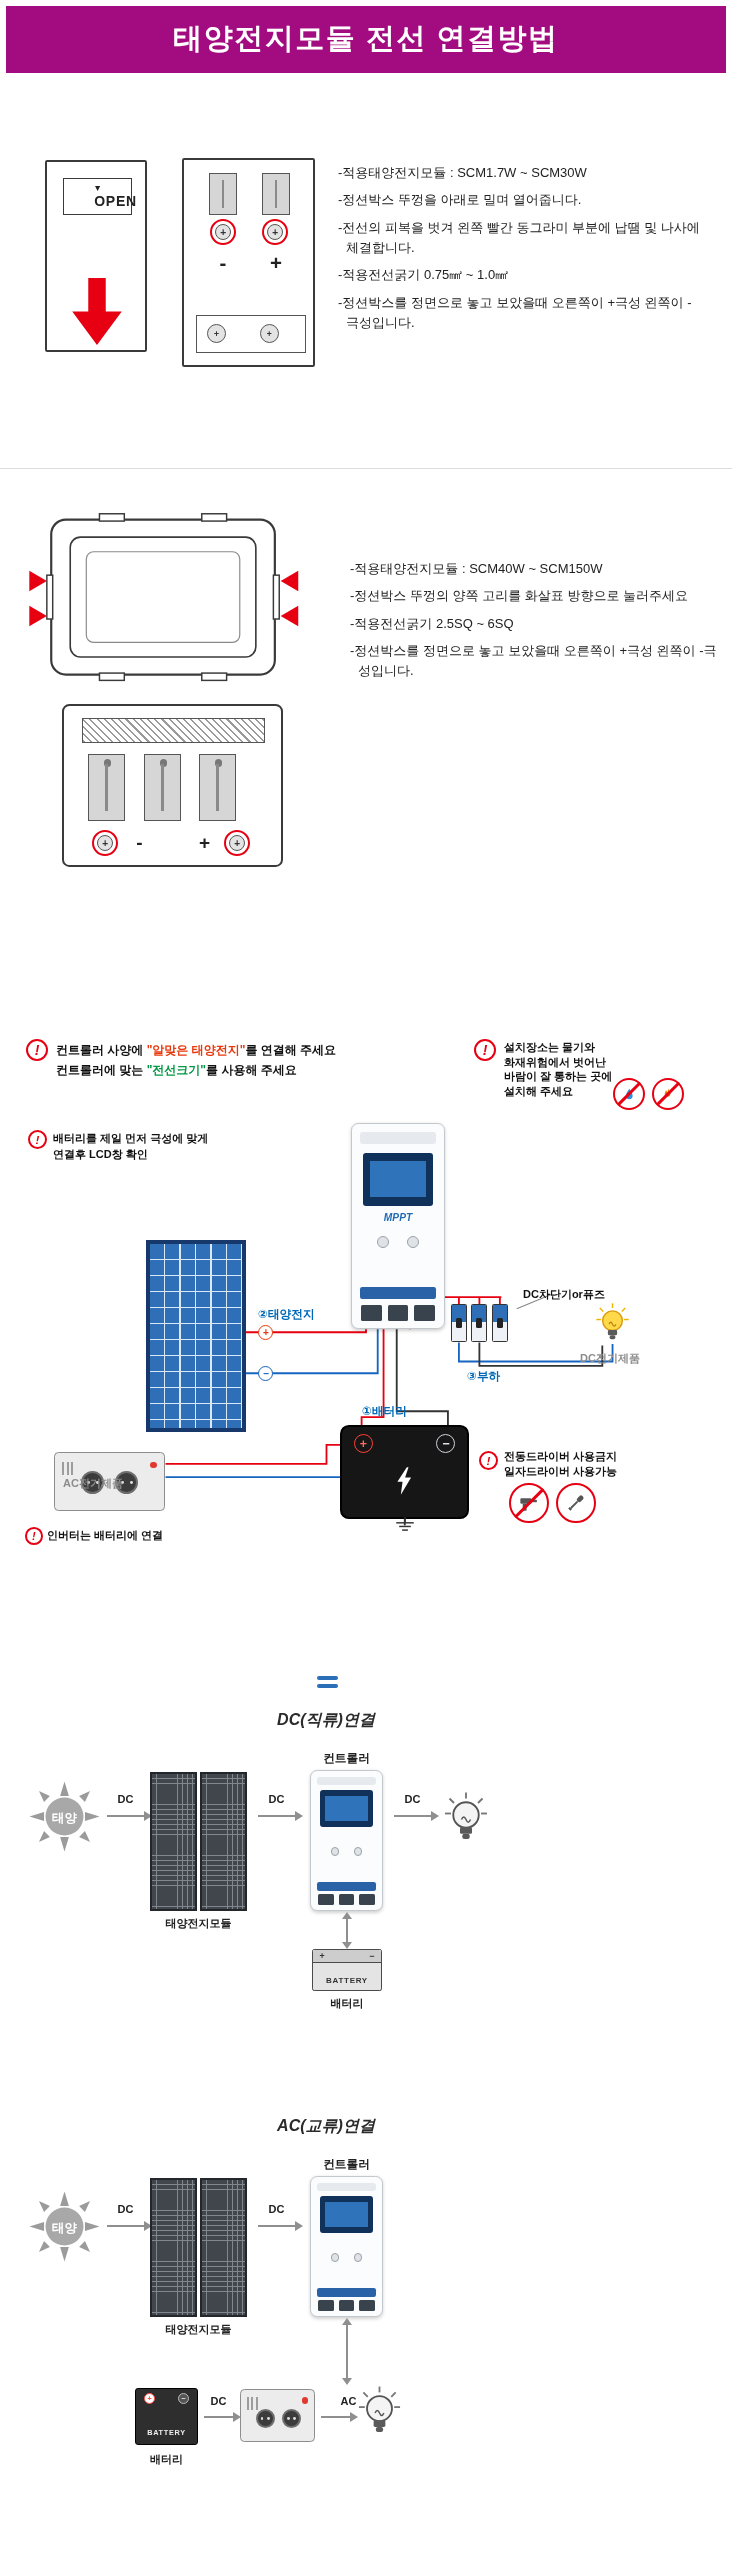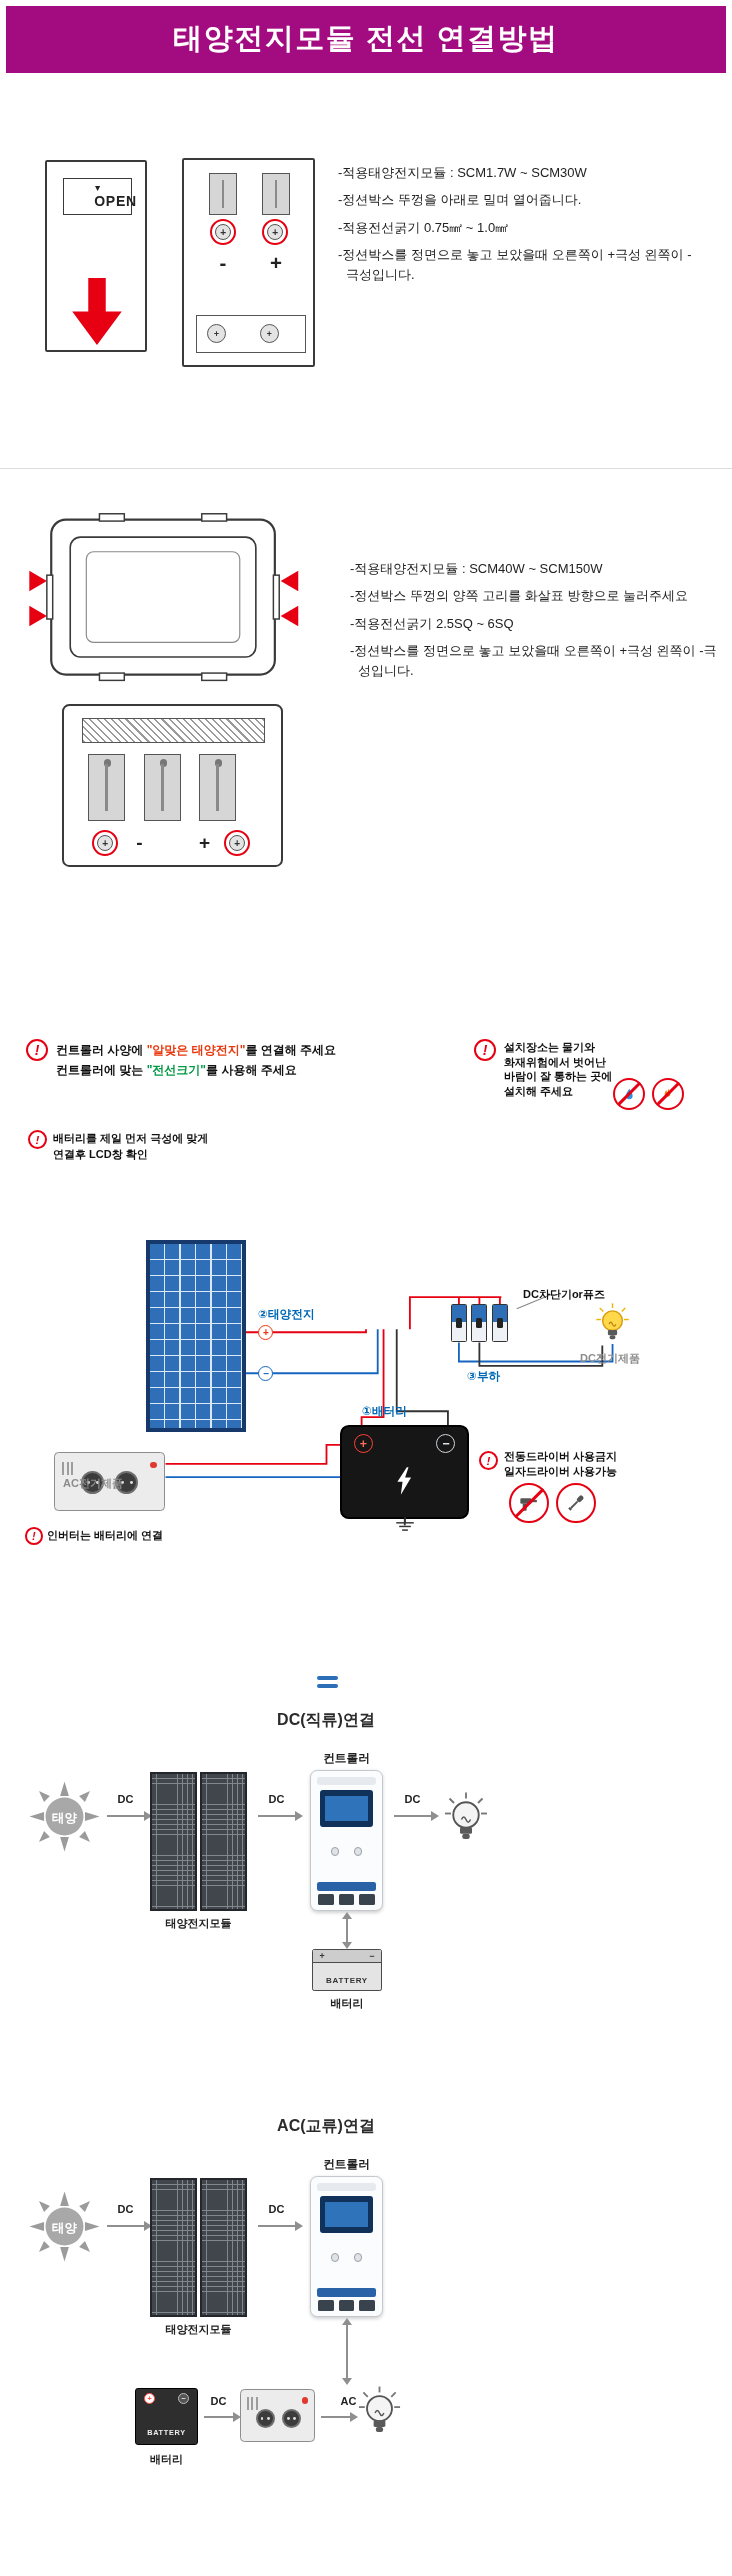--- a/index.html
+++ b/index.html
@@ -112,21 +112,21 @@
   
   .harrow { position:absolute; height:2.2px; background:#8f8f8f; }
   .harrow::after { content:""; position:absolute; right:-8px; top:-4px;
                    border:5.1px solid transparent; border-right:0; border-left:8px solid #8f8f8f; }
   .varrow { position:absolute; width:2.2px; background:#8f8f8f; }
   .varrow::before { content:""; position:absolute; top:-6.6px; left:-4px;
                     border:5.1px solid transparent; border-top:0; border-bottom:7.3px solid #8f8f8f; }
   .varrow::after { content:""; position:absolute; bottom:-6.6px; left:-4px;
                    border:5.1px solid transparent; border-bottom:0; border-top:7.3px solid #8f8f8f; }
   .dclab { position:absolute; font-weight:bold; font-size:11px; color:#222; text-align:center; }
-  .title-flow { position:absolute; font-size:16px; font-weight:600; color:#2b2b2b; text-align:center; }
+  .title-flow { position:absolute; font-size:16px; font-weight:600; color:#2b2b2b; text-align:center;font-style:italic; }
   .flow-label { position:absolute; font-weight:bold; font-size:11px; color:#222; text-align:center; }
   .mini-bar { position:absolute; height:4.4px; background:#2a6fb8; border-radius:2.2px; }
 
   svg.lineart { position:absolute; }
   #wire-layer { position:absolute; left:0; top:1025px; z-index:1; pointer-events:none; }
   .z2 { z-index:2; } .z3 { z-index:3; }
 </style>
 </head>
 <body>
 
@@ -167,20 +167,21 @@
         </span>
       <span class="screw" style="position:absolute;left:63px;top:8px;width:19px;height:19px;font-size:8.8px">
           <i>+</i>
         </span>
     </div>
   </div>
 
   <div class="abs bullets" style="left:338px;top:163px;width:366px">
     <div class="bullet">-적용태양전지모듈 : SCM1.7W ~ SCM30W</div>
     <div class="bullet">-정션박스 뚜껑을 아래로 밀며 열어줍니다.</div>
+    <div class="bullet">-전선의 피복을 벗겨 왼쪽 빨간 동그라미 부분에 납땜 및 나사에 체결합니다.</div>
     <div class="bullet">-적용전선굵기 0.75㎟ ~ 1.0㎟</div>
     <div class="bullet">-정션박스를 정면으로 놓고 보았을때 오른쪽이 +극성 왼쪽이 -극성입니다.</div>
   </div>
 
   <div class="abs divider" style="top:468px"></div>
 
   <svg class="lineart z2" style="left:29px;top:505px" width="271" height="190" viewBox="0 0 370 260">
     <rect x="30" y="20" width="306" height="212" rx="20" fill="#fff" stroke="#3a3a3a" stroke-width="3"></rect>
     <rect x="56" y="44" width="254" height="164" rx="14" fill="#fff" stroke="#3a3a3a" stroke-width="2.2"></rect>
     <rect x="78" y="64" width="210" height="124" rx="10" fill="#fff" stroke="#8a8a8a" stroke-width="1.6"></rect>
@@ -281,20 +282,37 @@
   </div>
 
   <div class="warn" style="left:28px;top:1130px;width:19px;height:19px;font-size:11.7px">
       <i>!</i>
     </div>
   <div class="abs" style="left:53px;top:1130px;font-size:11px;font-weight:600;line-height:16px;color:#111">
     <div>배터리를 제일 먼저 극성에 맞게</div>
     <div>연결후 LCD창 확인</div>
   </div>
 
+  <div class="controller z2" style="left:351px;top:1123px;width:94px;height:206px">
+    <div class="ctrl-topbar"></div>
+    <div class="ctrl-screen">
+        <div class="ctrl-lcd"></div>
+      </div>
+    <div class="ctrl-brand">MPPT</div>
+    <div class="ctrl-btns">
+        <span class="ctrl-btn"></span>
+        <span class="ctrl-btn"></span>
+      </div>
+    <div class="ctrl-foot"></div>
+    <div class="ctrl-ports">
+        <i></i>
+        <i></i>
+        <i></i>
+      </div>
+  </div>
 
   <div class="panel-blue z2" style="left:146px;top:1240px;width:100px;height:192px"></div>
   <div class="blabel z3" style="left:258px;top:1307px">②태양전지</div>
   <span class="abs z3" style="left:258px;top:1325px;width:15.4px;height:15.4px;border:1.5px solid #e8380d;border-radius:50%;color:#e8380d;font-weight:bold;font-size:10.2px;display:flex;align-items:center;justify-content:center;background:#fff">
       <i>+</i>
     </span>
   <span class="abs z3" style="left:258px;top:1366px;width:15.4px;height:15.4px;border:1.5px solid #1565c0;border-radius:50%;color:#1565c0;font-weight:bold;font-size:10.2px;display:flex;align-items:center;justify-content:center;background:#fff">
       <i>−</i>
     </span>
 

